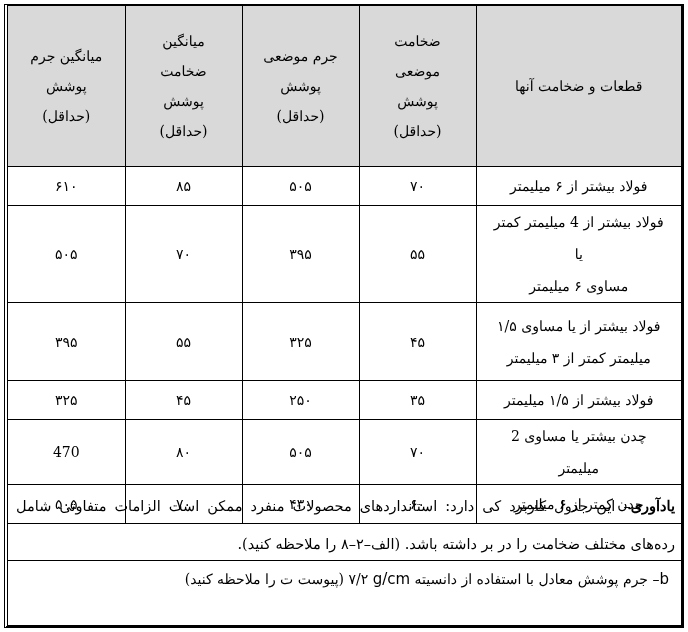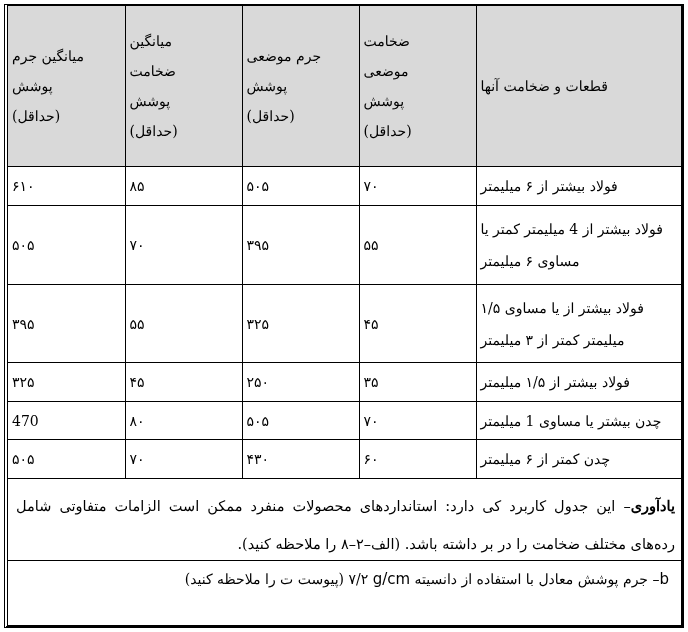--- a/index.html
+++ b/index.html
@@ -3,21 +3,21 @@
 <meta charset="utf-8">
 <style>
   html, body { margin:0; padding:0; background:#ffffff; }
   body { width:688px; height:632px; overflow:hidden; position:relative; font-family:"DejaVu Serif", serif; color:#000; }
   .frame {
     position:absolute; left:4px; top:4px; width:680px; height:624px;
     border-top:2px solid #000; border-right:3px solid #000; border-bottom:3px solid #000;
     border-left:4px double #000; box-sizing:border-box;
   }
   table.main { position:absolute; left:0; top:0; width:100%; border-collapse:collapse; direction:rtl; table-layout:fixed; }
-  table.main td, table.main th { border:1.5px solid #000; text-align:left; vertical-align:middle; font-size:14px; padding:0 4px; font-weight:normal; }
+  table.main td, table.main th { border:1.5px solid #000; text-align:center; vertical-align:middle; font-size:14px; padding:0 12px; font-weight:normal; }
   table.main tr:first-child th { border-top:none; }
   table.main th:first-child, table.main td:first-child { border-right:none; }
   table.main th:last-child, table.main td:last-child { border-left:none; }
   table.main thead th { background:#d9d9d9; height:160px; line-height:30px; }
   .col-part { width:205px; }
   .col-c1, .col-c2, .col-c3 { width:117px; }
   .col-c4 { width:117px; }
   td.part { text-align:center; line-height:32px; }
   .note { position:absolute; left:0; right:0; top:475px; height:80px; border-bottom:1.5px solid #000; direction:rtl; text-align:justify; padding:6px 6px 0 8px; box-sizing:border-box; font-size:14.5px; line-height:38px; }
   .note b { font-weight:bold; }
@@ -98,21 +98,21 @@
         <td class="part">
             <div>فولاد بیشتر از ۱/۵ میلیمتر</div>
           </td>
         <td>۳۵</td>
         <td>۲۵۰</td>
         <td>۴۵</td>
         <td>۳۲۵</td>
       </tr>
       <tr style="height:38px">
         <td class="part">
-            <div>چدن بیشتر یا مساوی 1 میلیمتر</div>
+            <div>چدن بیشتر یا مساوی 2 میلیمتر</div>
           </td>
         <td>۷۰</td>
         <td>۵۰۵</td>
         <td>۸۰</td>
         <td>470</td>
       </tr>
       <tr style="height:39px">
         <td class="part">
             <div>چدن کمتر از ۶ میلیمتر</div>
           </td>

